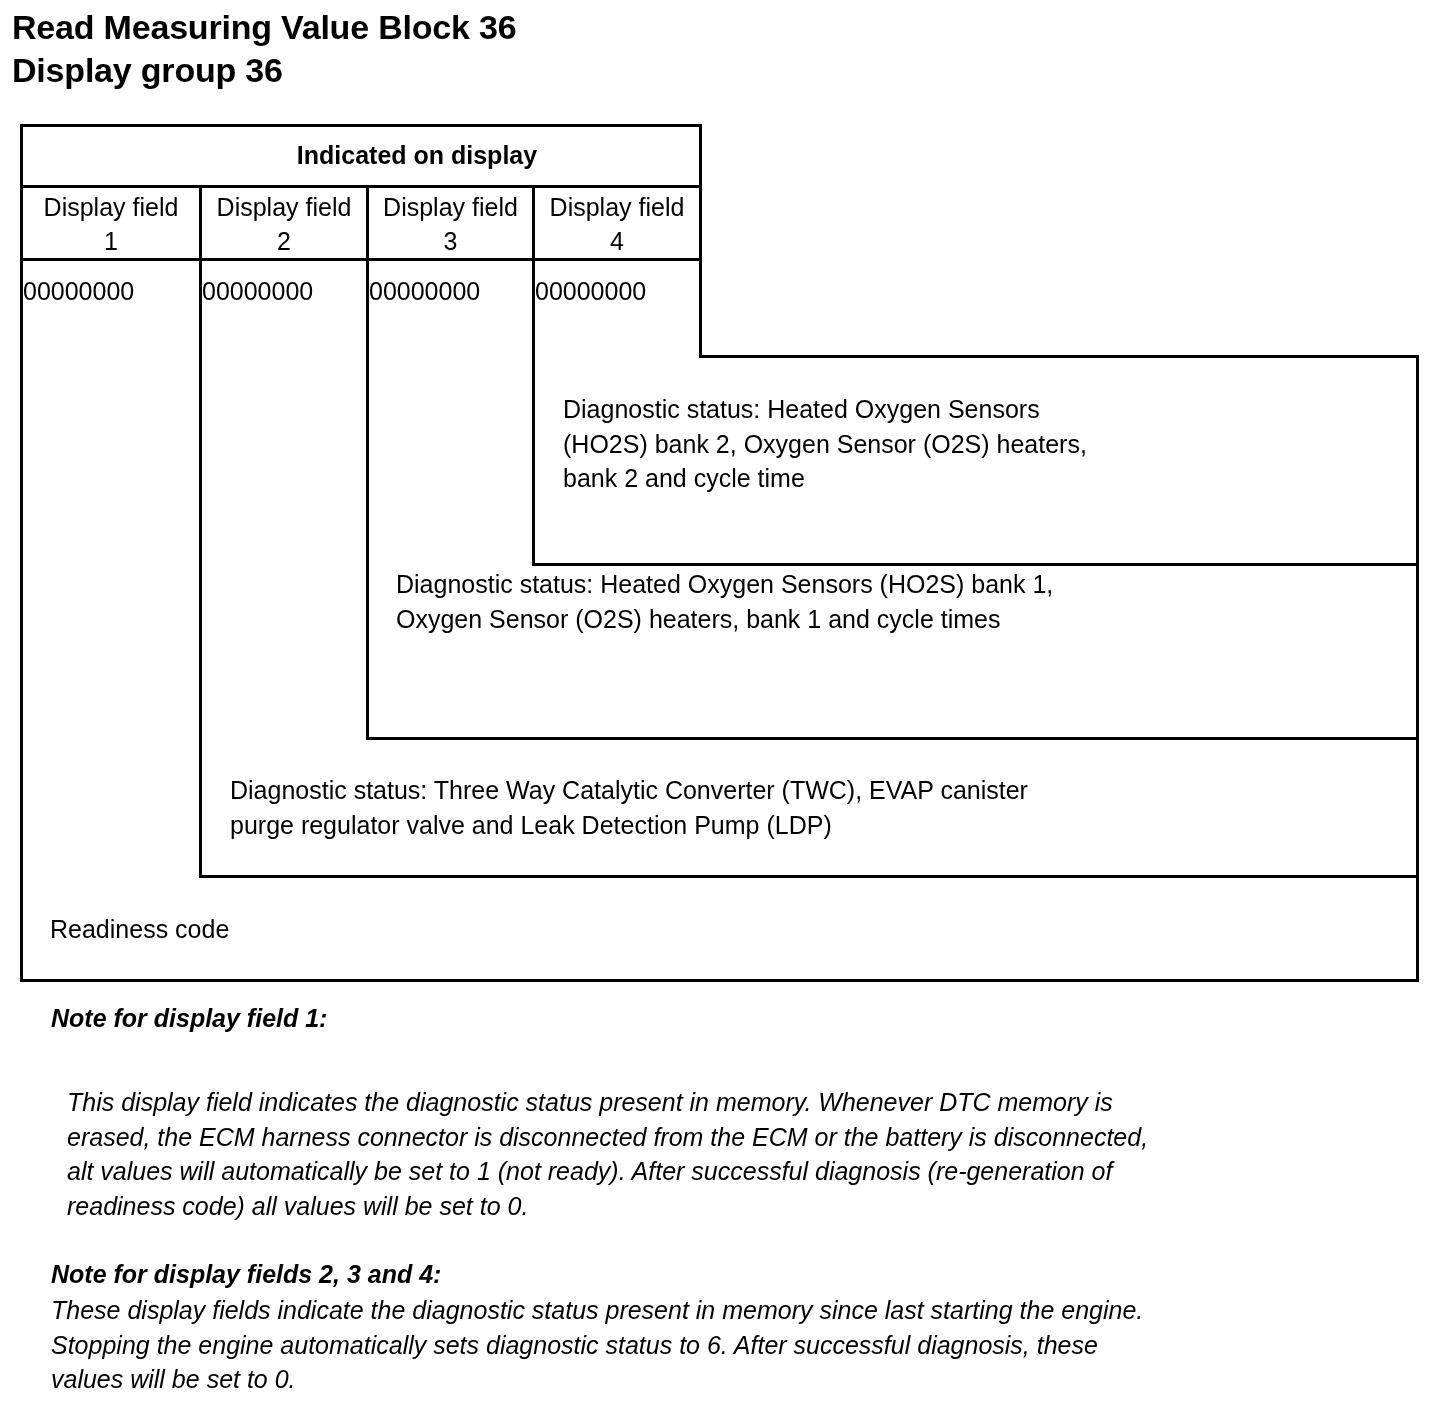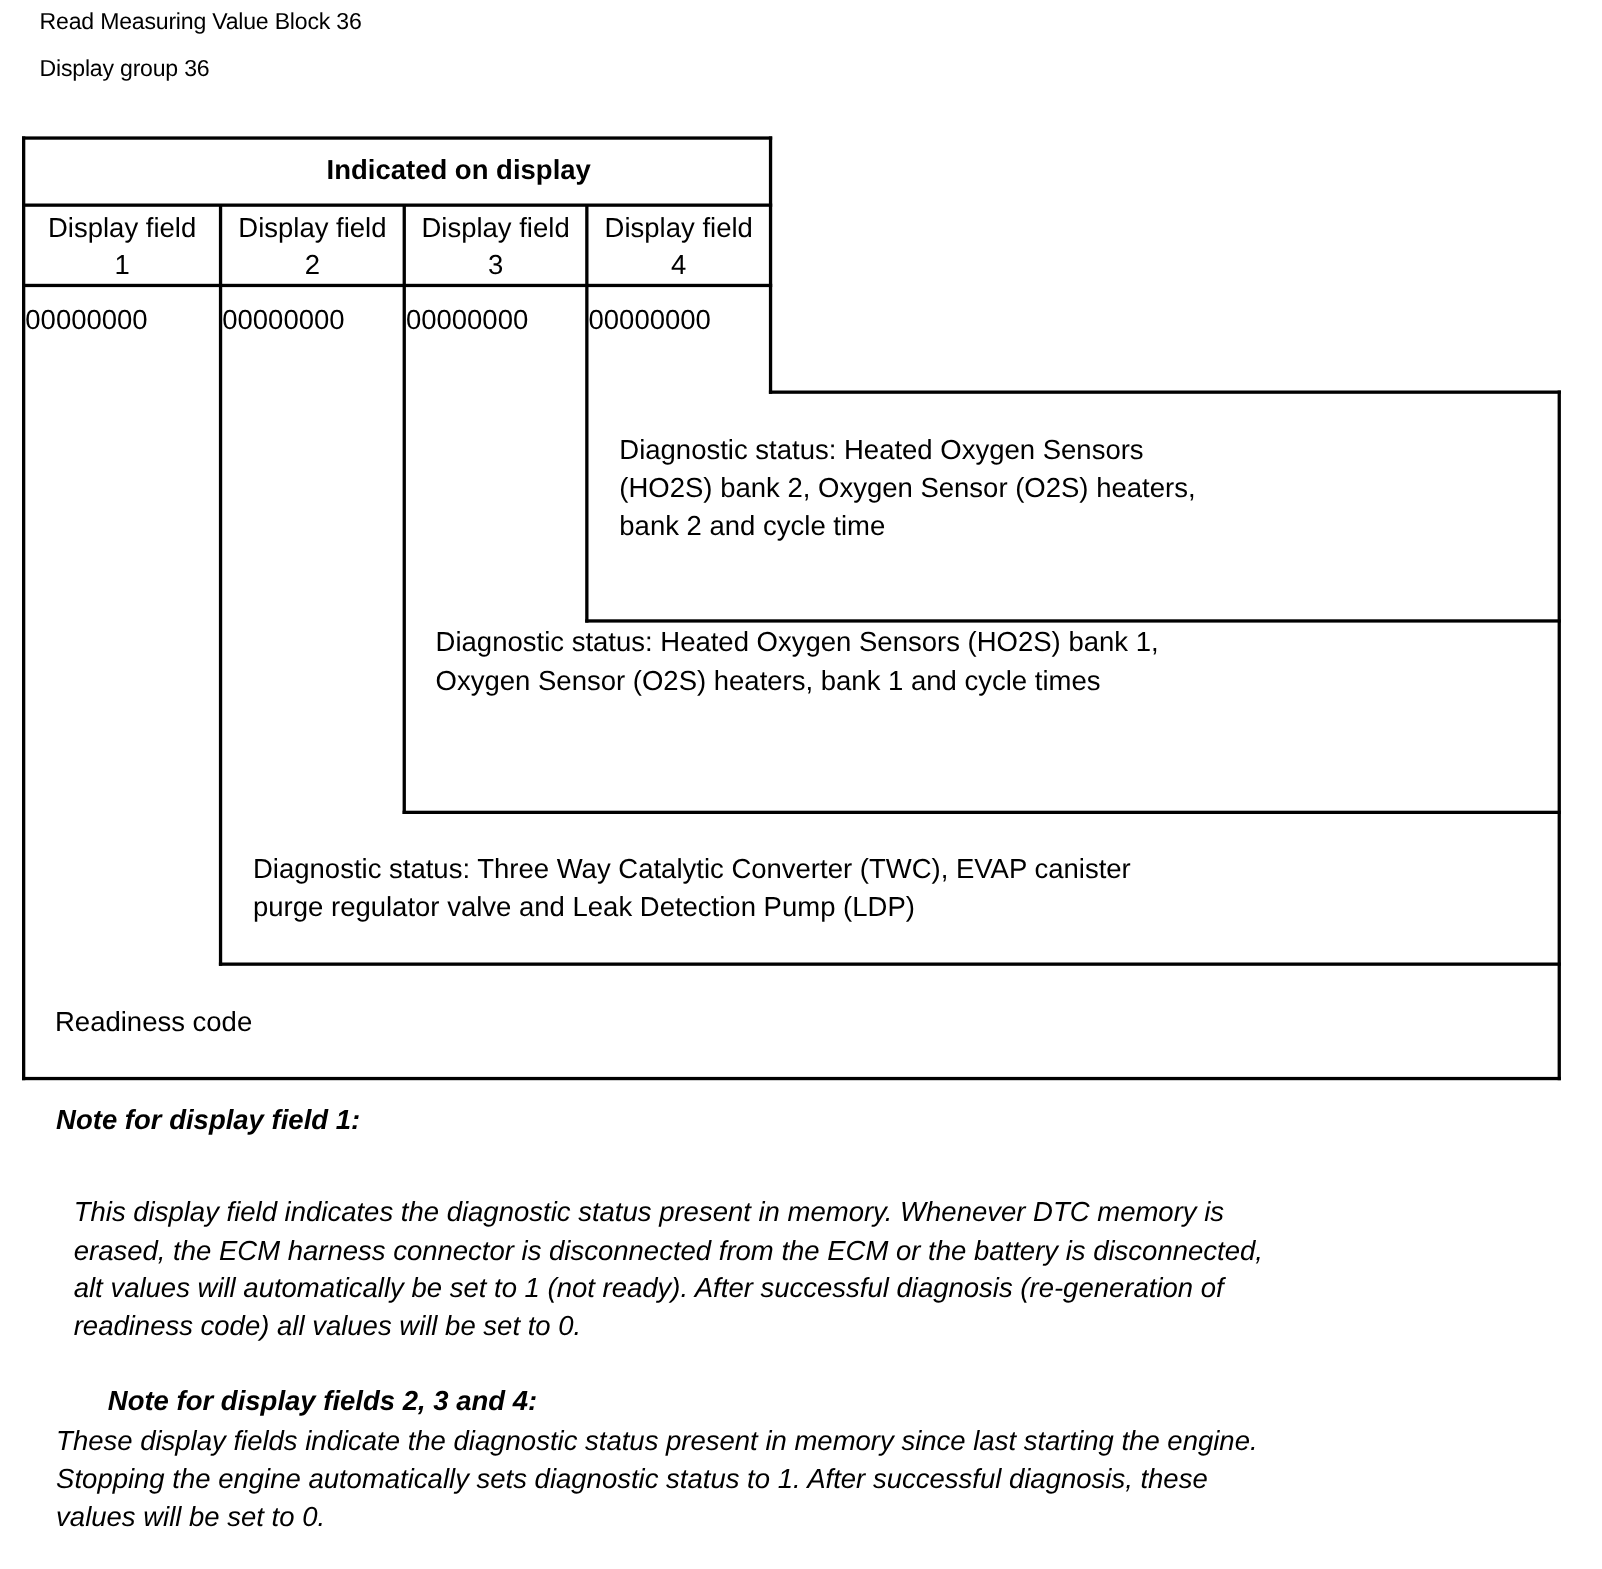--- a/index.html
+++ b/index.html
@@ -1,19 +1,19 @@
 <!DOCTYPE html>
 <html><head>
 <meta charset="utf-8">
 <style>
   html, body { margin: 0; padding: 0; background: #ffffff; }
   body { width: 1456px; height: 1426px; position: relative; overflow: hidden;
          font-family: "Liberation Sans", sans-serif; color: #000; }
   .abs { position: absolute; }
-  .title { font-weight: normal; font-size: 21px; left: 36px; white-space: nowrap; letter-spacing: -0.2px; }
+  .title { font-weight: bold; font-size: 34px; left: 12px; white-space: nowrap; letter-spacing: -0.2px; }
   .line { position: absolute; background: #000; }
   .hdr { font-weight: bold; font-size: 25px; text-align: center; }
   .cell { font-size: 25px; text-align: center; line-height: 34px; }
   .val { font-size: 25px; text-align: left; }
   .desc { font-size: 25px; line-height: 34.5px; white-space: pre; }
   .note-h { font-weight: bold; font-style: italic; font-size: 25px; left: 51px; }
   .note-b { font-style: italic; font-size: 25px; left: 51px; line-height: 34.7px; white-space: pre; }
 </style>
 </head>
 <body>
@@ -81,16 +81,16 @@
 <div class="abs desc" style="left:230px; top:773px;">Diagnostic status: Three Way Catalytic Converter (TWC), EVAP canister
 purge regulator valve and Leak Detection Pump (LDP)</div>
 <div class="abs desc" style="left:50px; top:912px;">Readiness code</div>
 
 <div class="abs note-h" style="top:1004px;">Note for display field 1:</div>
 <div class="abs note-b" style="top:1085px;margin-left:16px;">This display field indicates the diagnostic status present in memory. Whenever DTC memory is
 erased, the ECM harness connector is disconnected from the ECM or the battery is disconnected,
 alt values will automatically be set to 1 (not ready). After successful diagnosis (re-generation of
 readiness code) all values will be set to 0.</div>
 
-<div class="abs note-h" style="top:1260px;margin-left:47px;">Note for display fields 2, 3 and 4:</div>
+<div class="abs note-h" style="top:1260px;">Note for display fields 2, 3 and 4:</div>
 <div class="abs note-b" style="top:1293px;">These display fields indicate the diagnostic status present in memory since last starting the engine.
-Stopping the engine automatically sets diagnostic status to 1. After successful diagnosis, these
+Stopping the engine automatically sets diagnostic status to 6. After successful diagnosis, these
 values will be set to 0.</div>
 
 </body></html>

